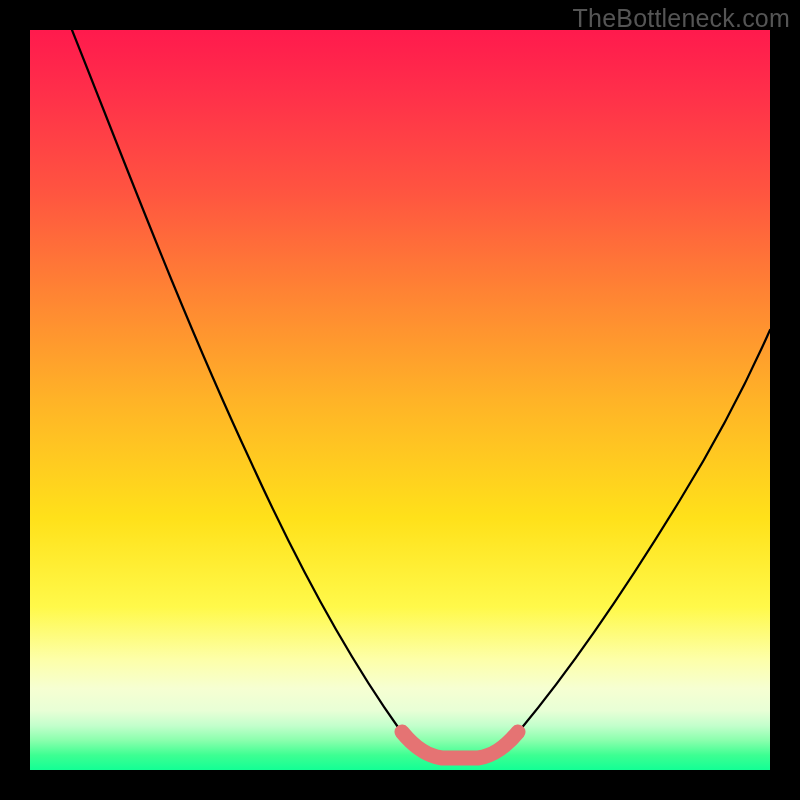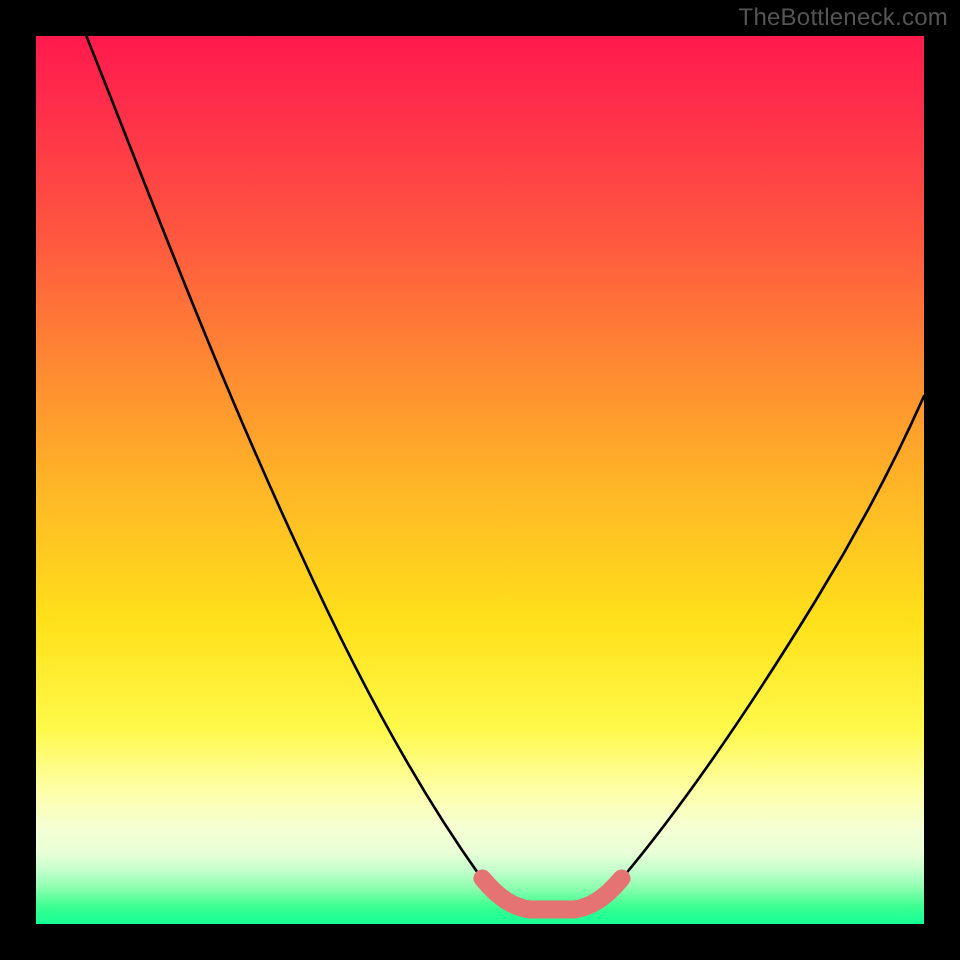--- a/index.html
+++ b/index.html
@@ -15,21 +15,21 @@
     position: relative;
     width: 800px;
     height: 800px;
     background: #000;
   }
   .watermark {
     position: absolute;
     top: 4px;
     right: 10px;
     color: #555;
-    font-size: 20px;
+    font-size: 25px;
     font-weight: 500;
     letter-spacing: 0.2px;
     z-index: 20;
   }
   
   .plot {
     position: absolute;
     left: 30px;
     right: 30px;
     top: 30px;

